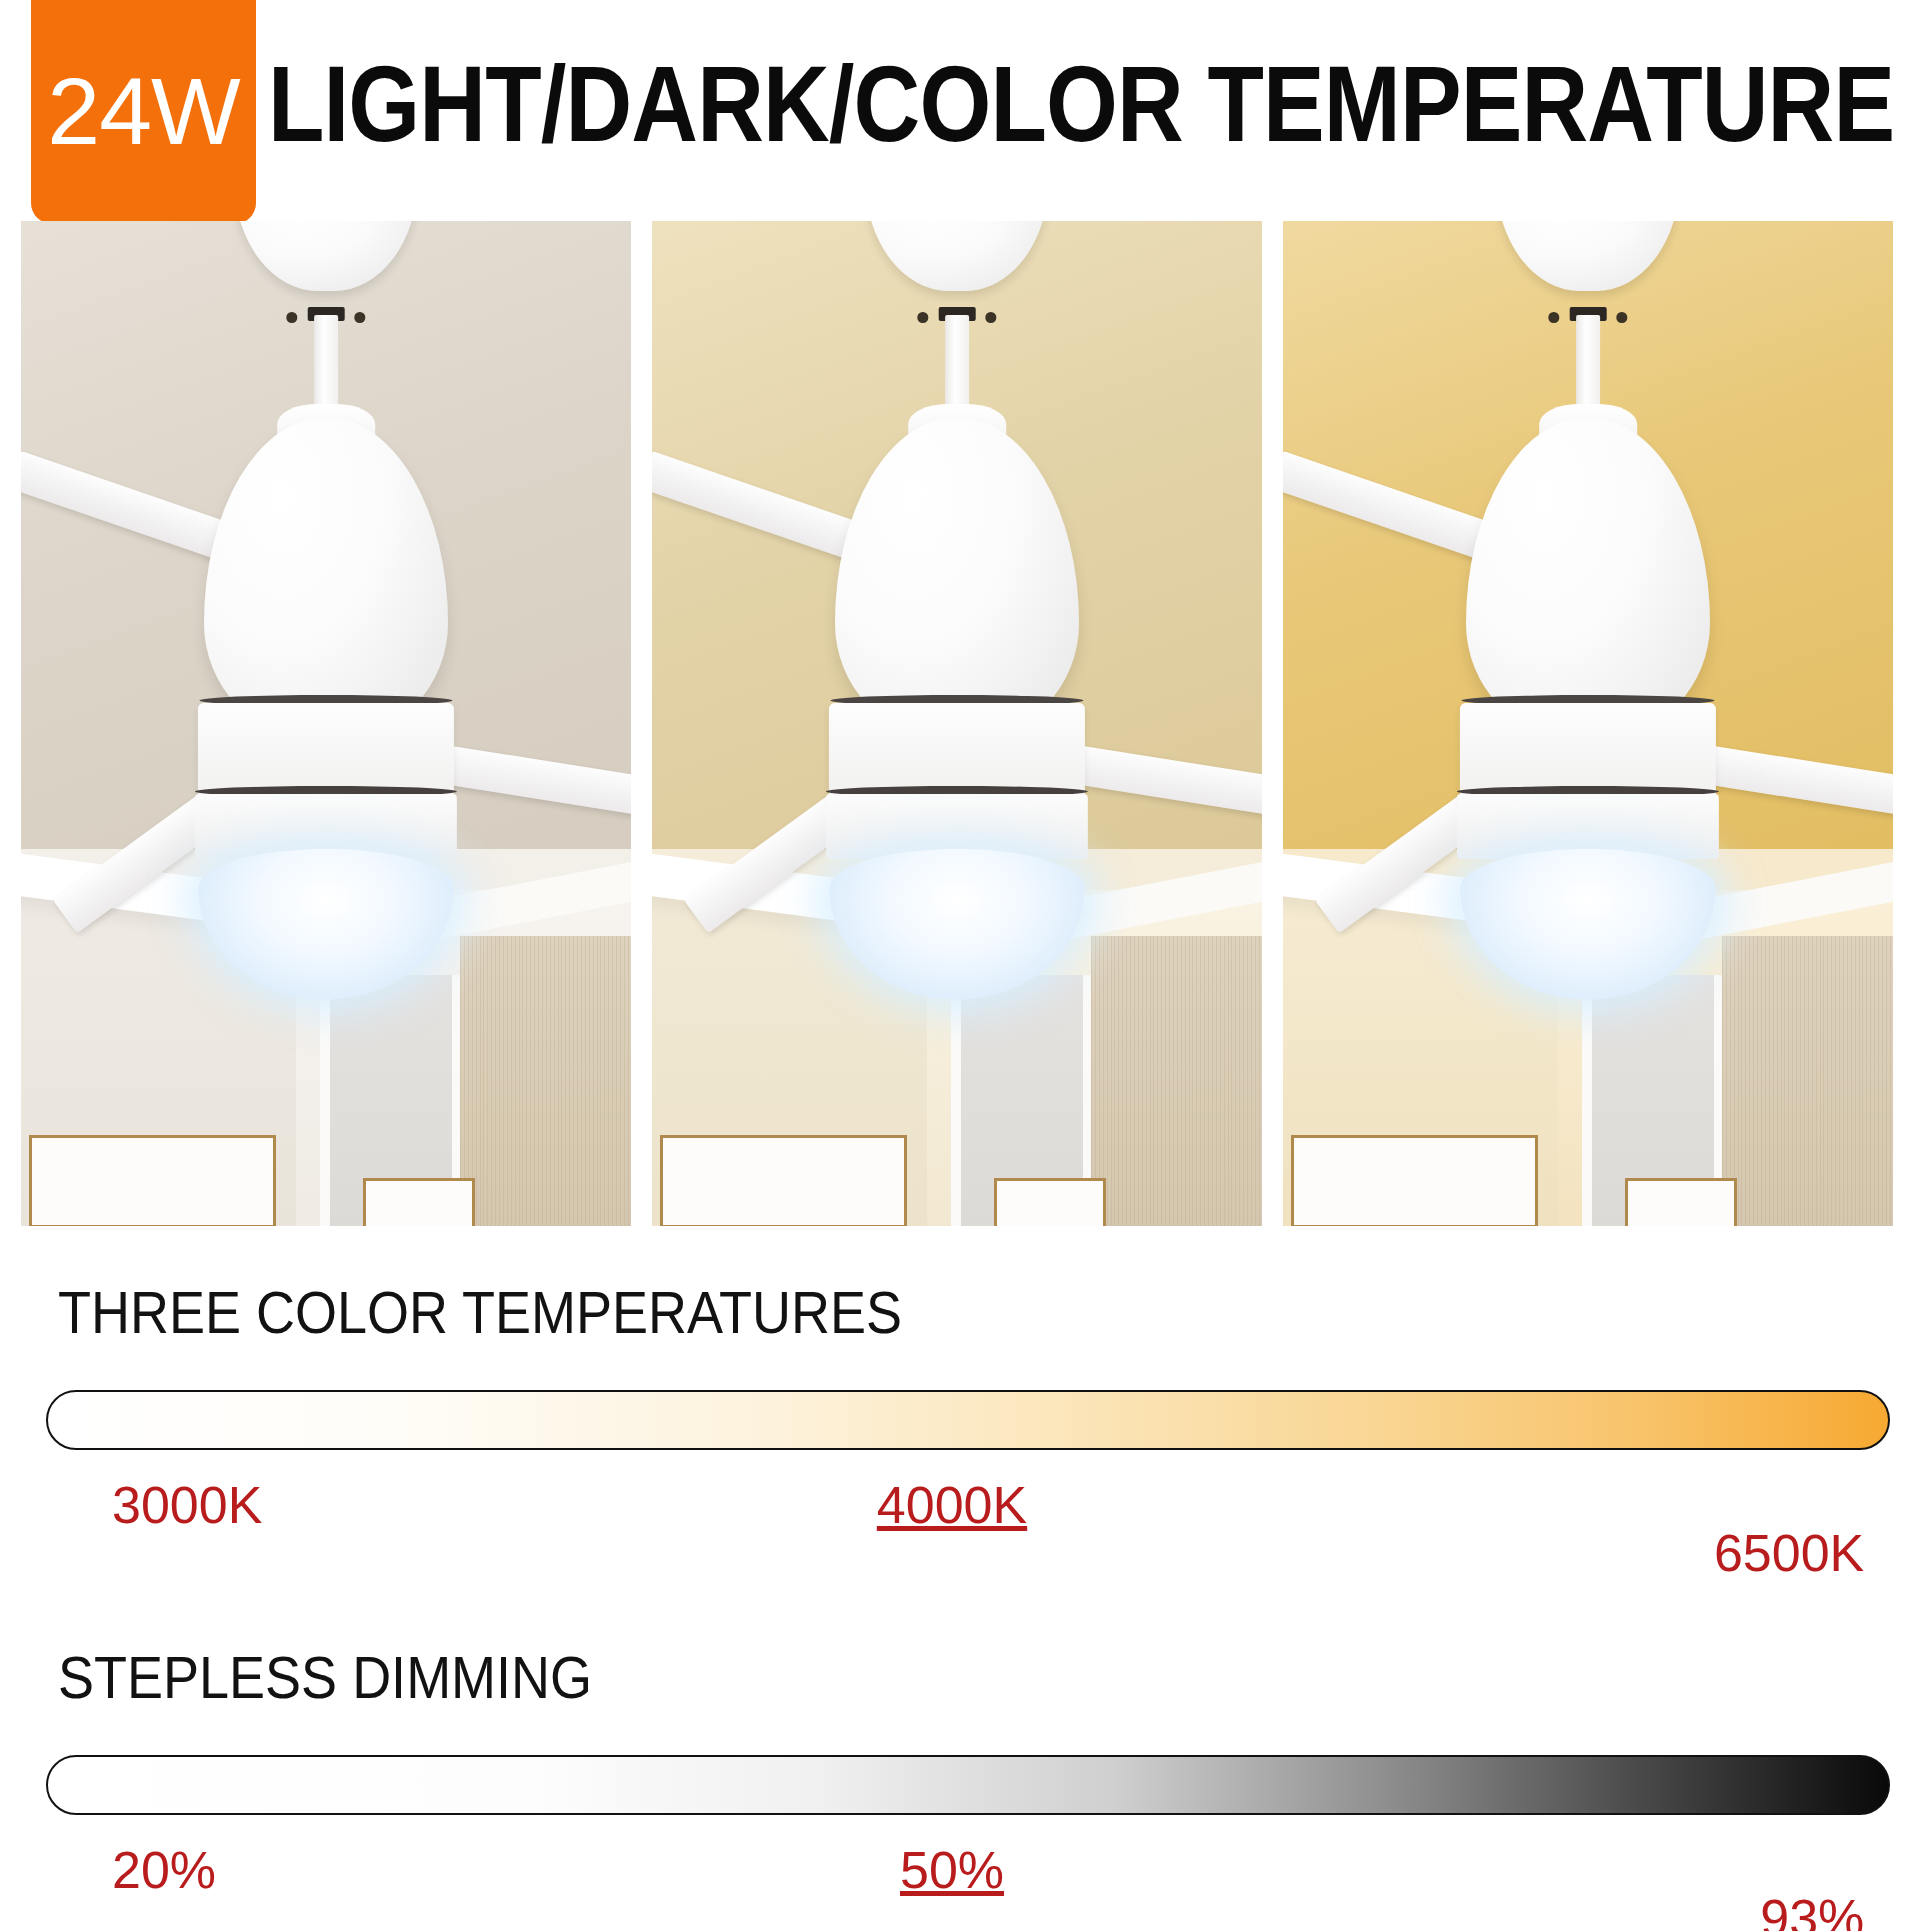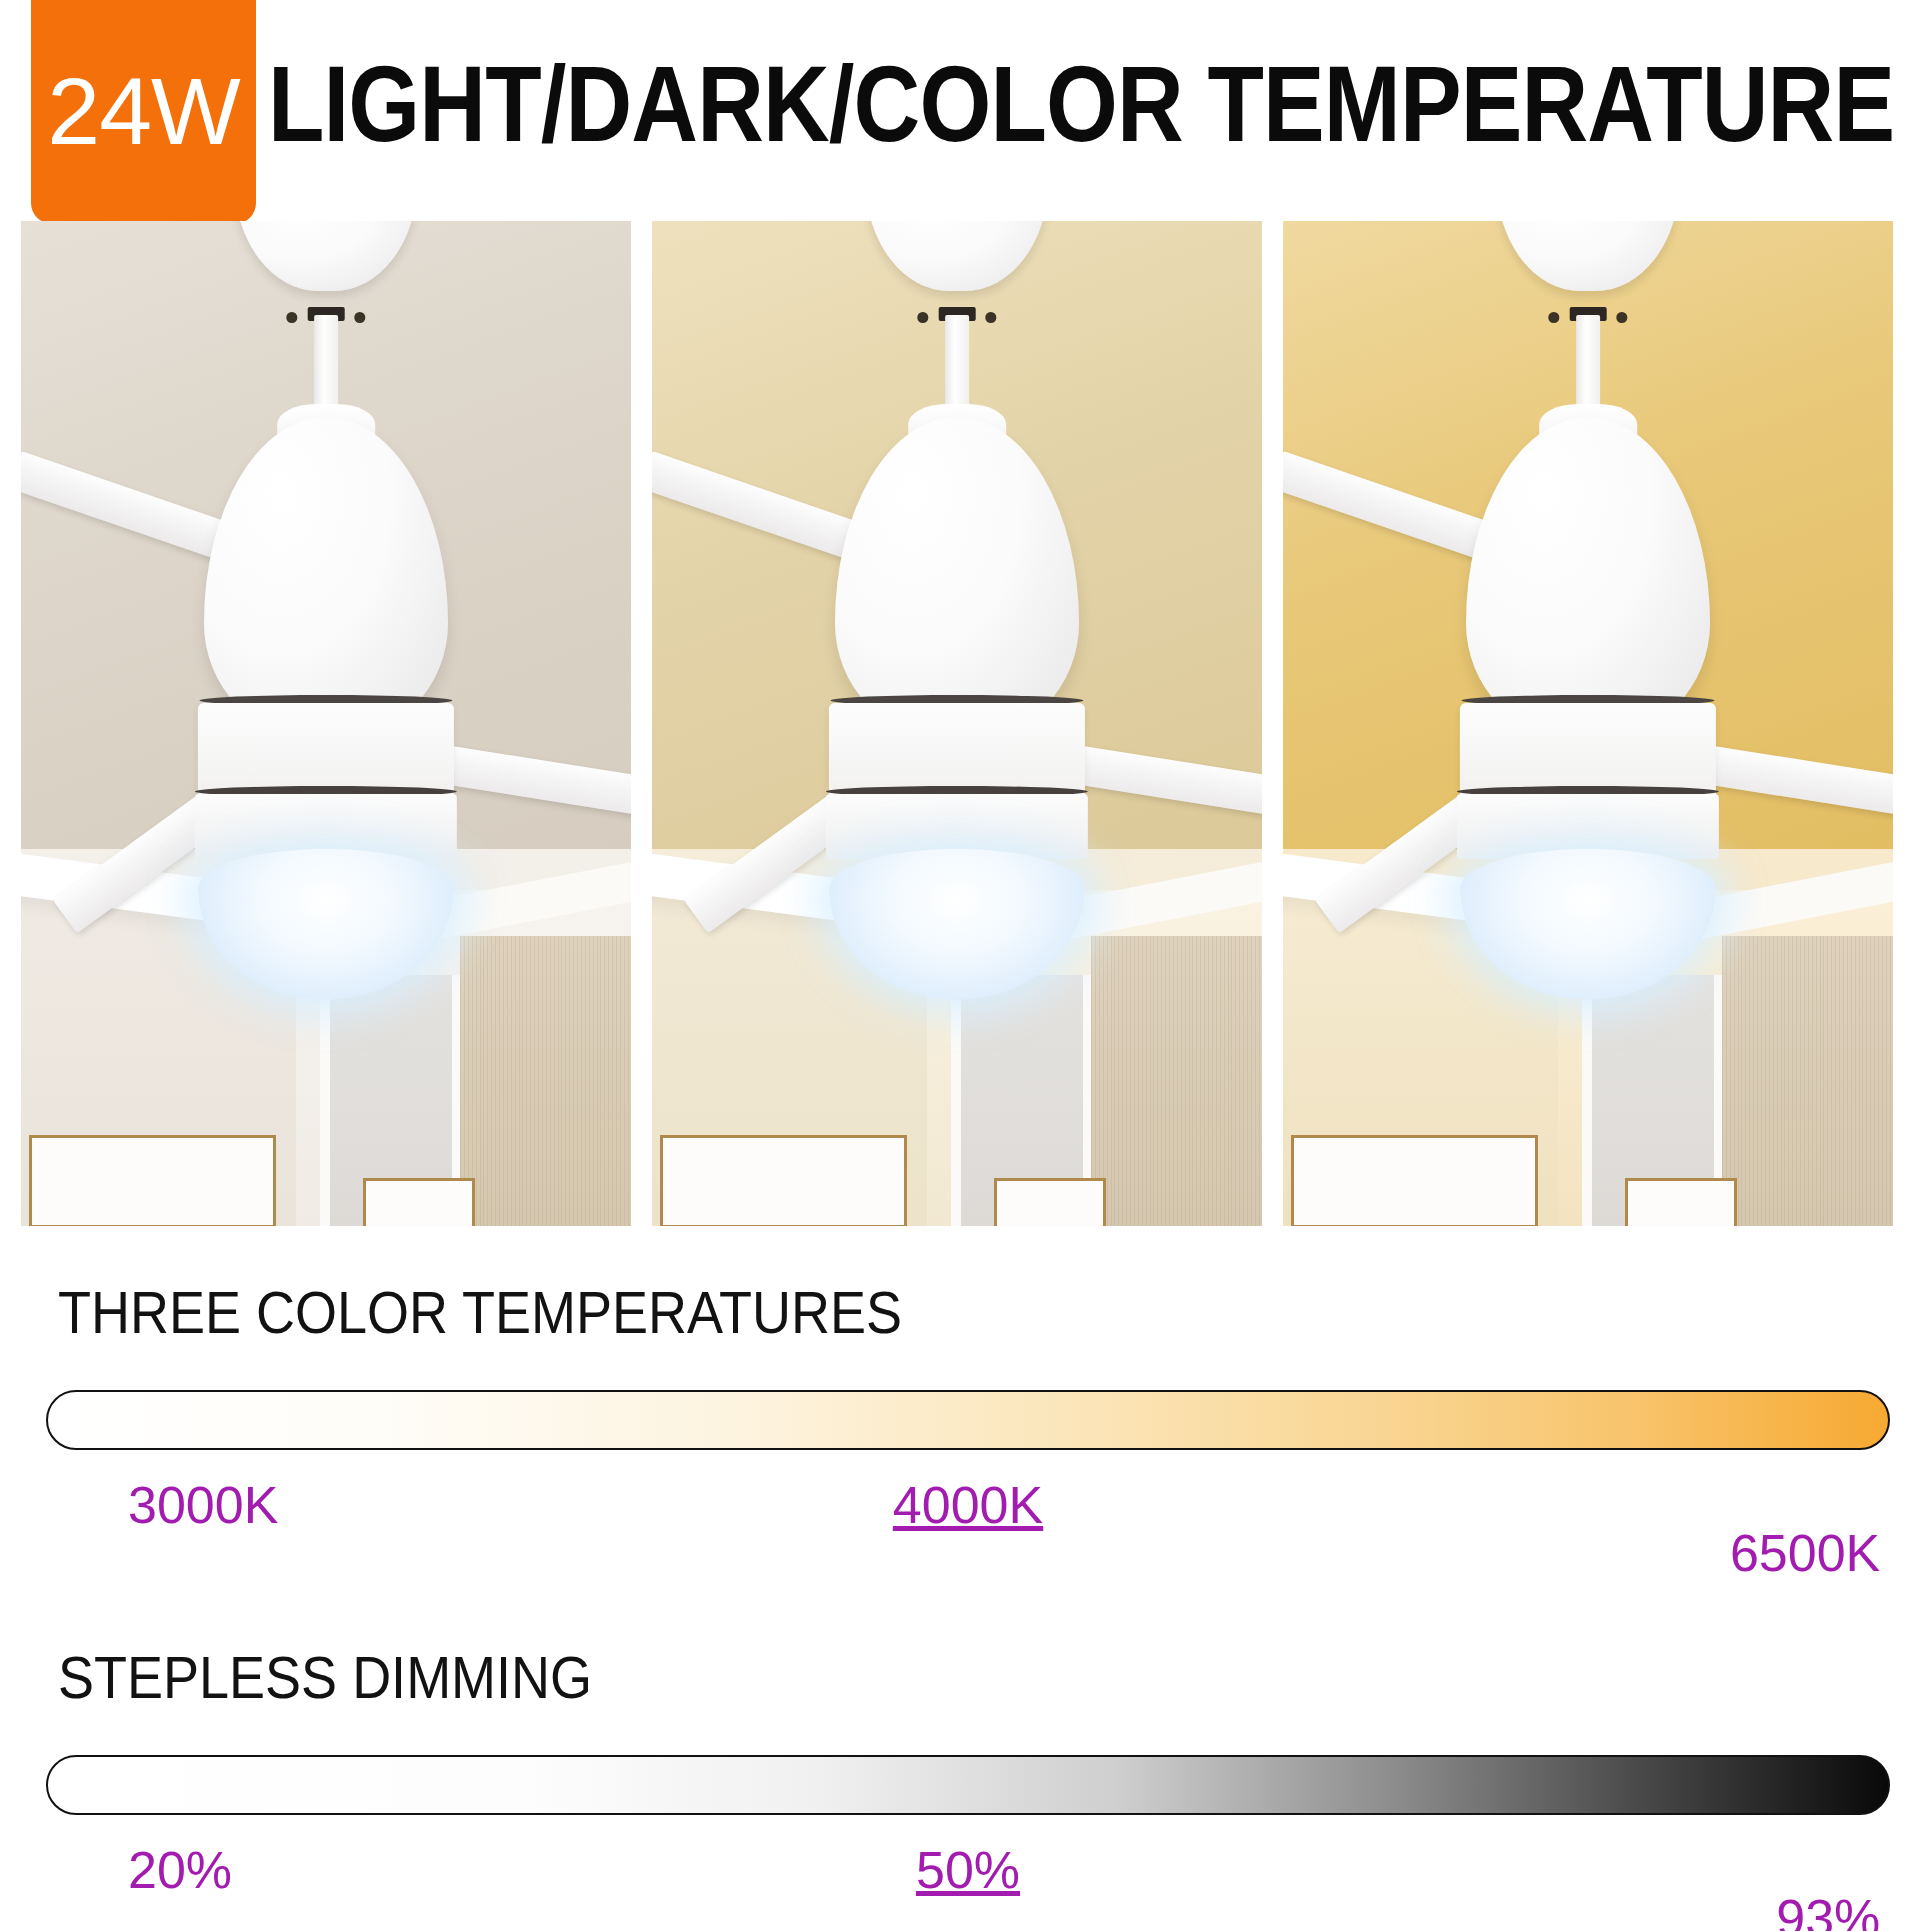--- a/index.html
+++ b/index.html
@@ -312,27 +312,27 @@
   }
   #bar-dim {
     top: 1755px;
     background: linear-gradient(90deg,
       #ffffff 0%, #fdfdfd 26%, #f0f0f0 42%, #cfcfcf 58%,
       #8d8d8d 73%, #474747 87%, #090909 100%);
   }
 
   .scale {
     position: absolute;
-    left: 46px;
+    left: 30px;
     width: 1844px;
     height: 60px;
     font-family: "Liberation Sans Narrow", "Liberation Sans", sans-serif;
     font-weight: 400;
     font-size: 52px;
-    color: #a21caf;
+    color: #b91c1c;
     white-space: nowrap;
     text-align: right;
   }
   #scale-ct { top: 1475px; }
   #scale-dim { top: 1840px; }
   .scale .s-left   { position: absolute; left: 82px;  top: 0; }
   .scale .s-mid    { position: absolute; left: 50%; top: 0; transform: translateX(-50%); text-decoration: underline; }
   .scale .s-right  { position: absolute; right: 9.7px; top: 0; margin-top: 48px; }
 </style>
 </head>

